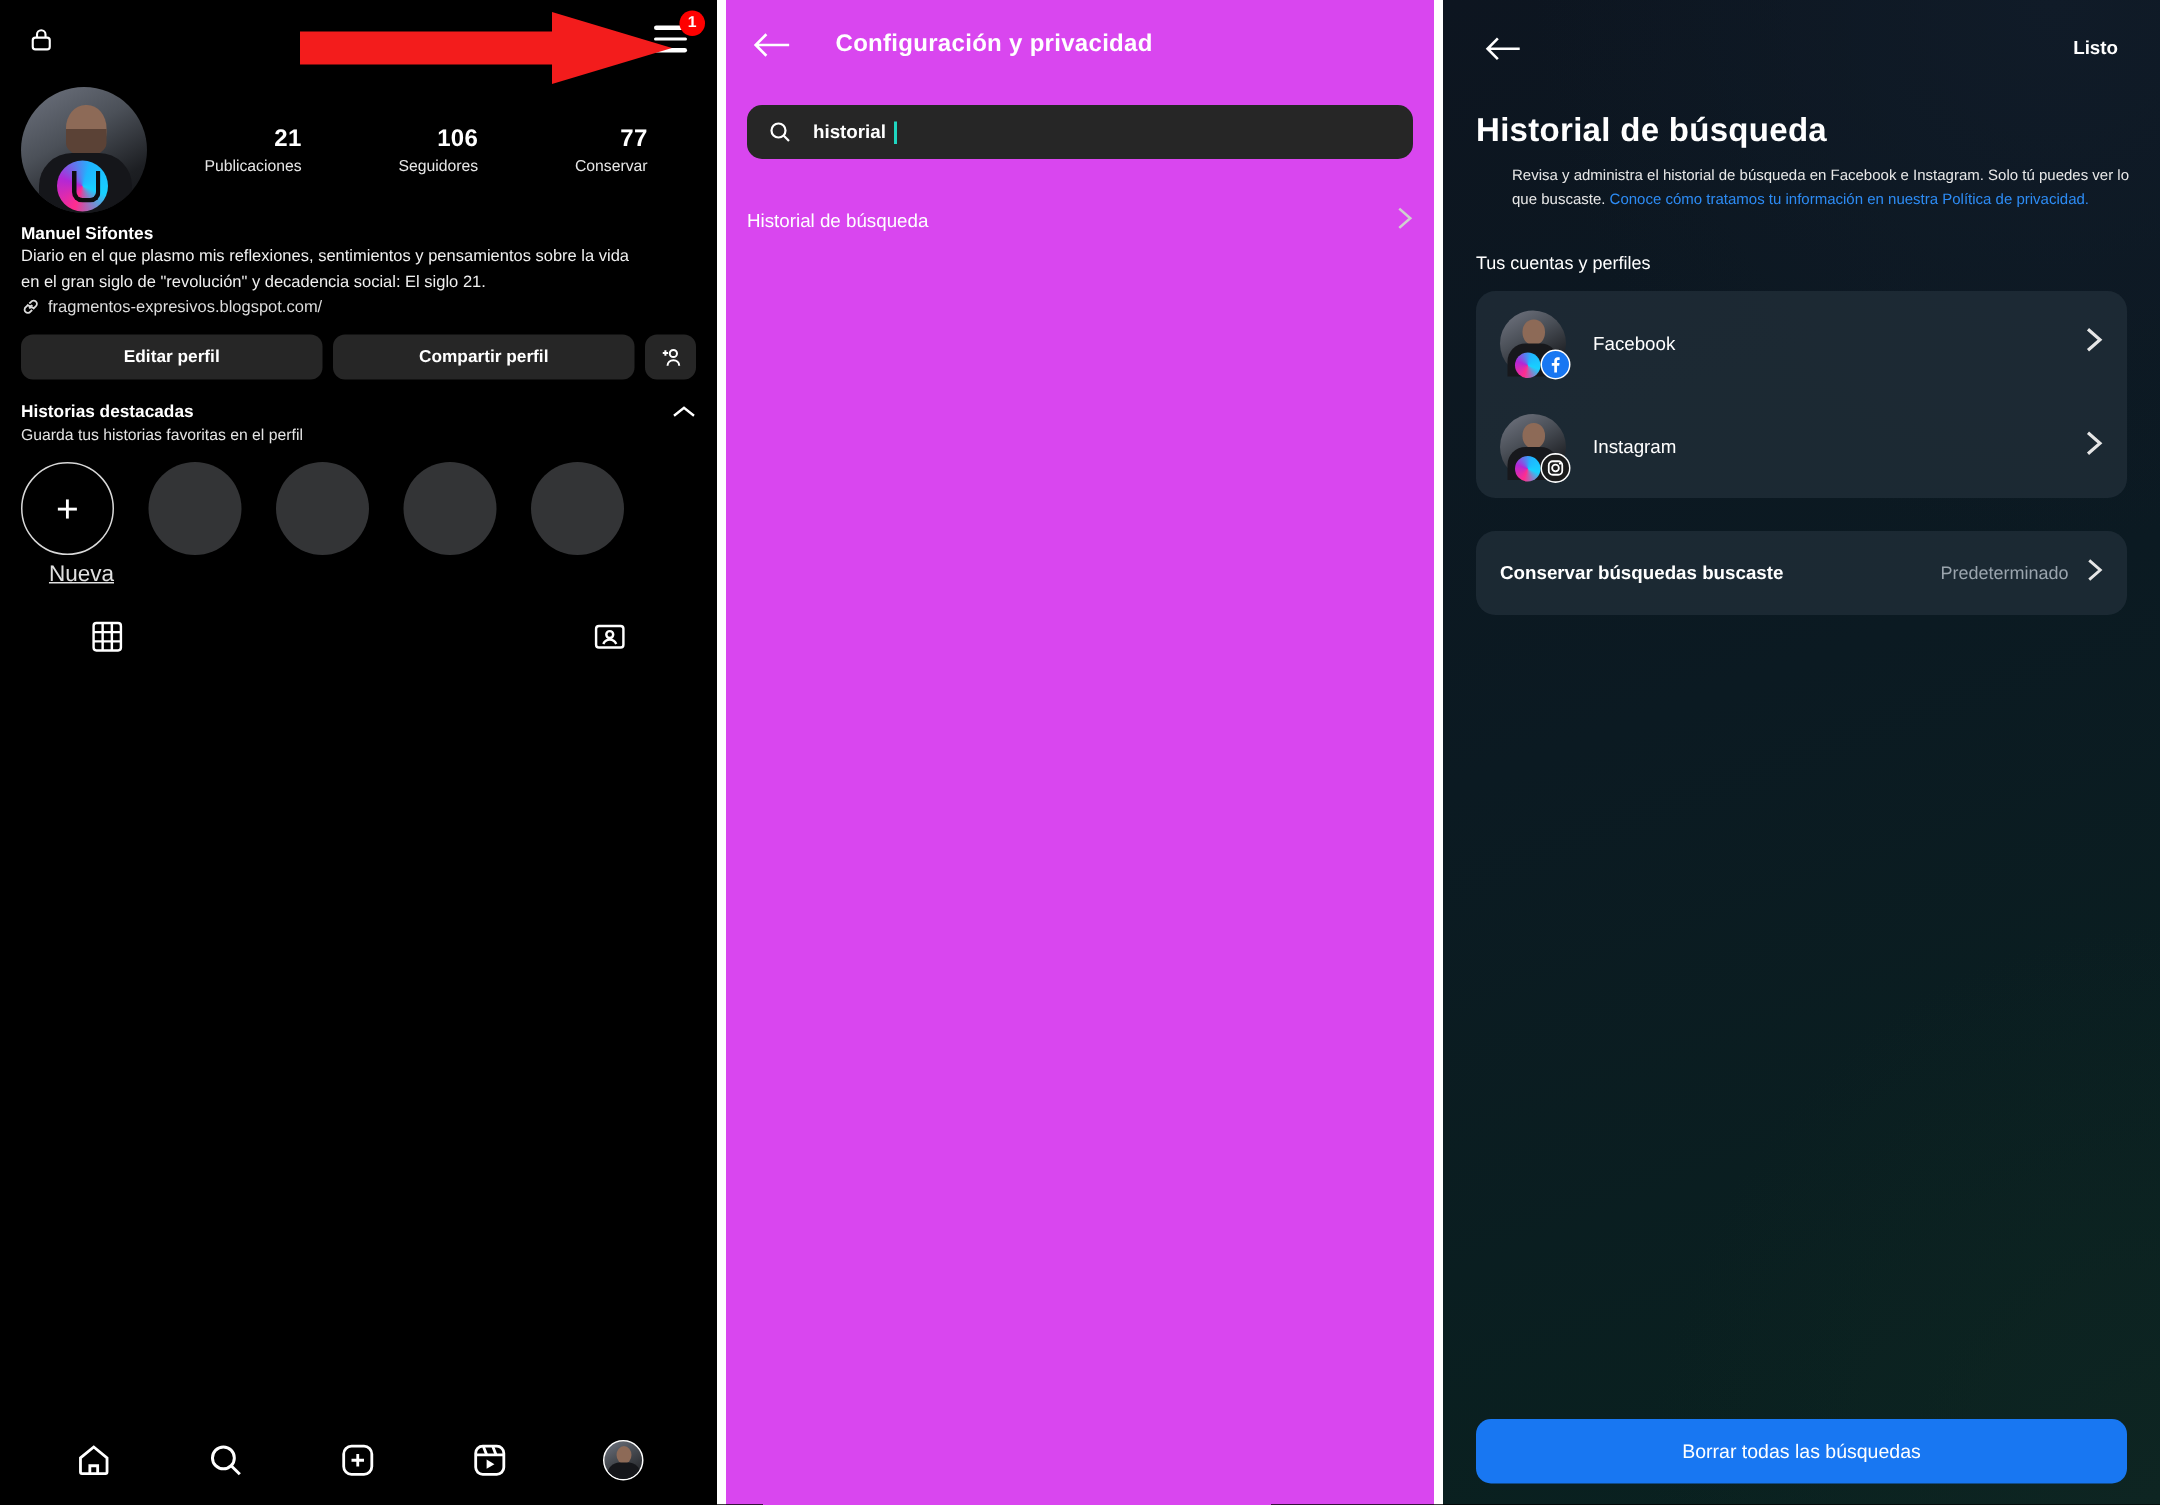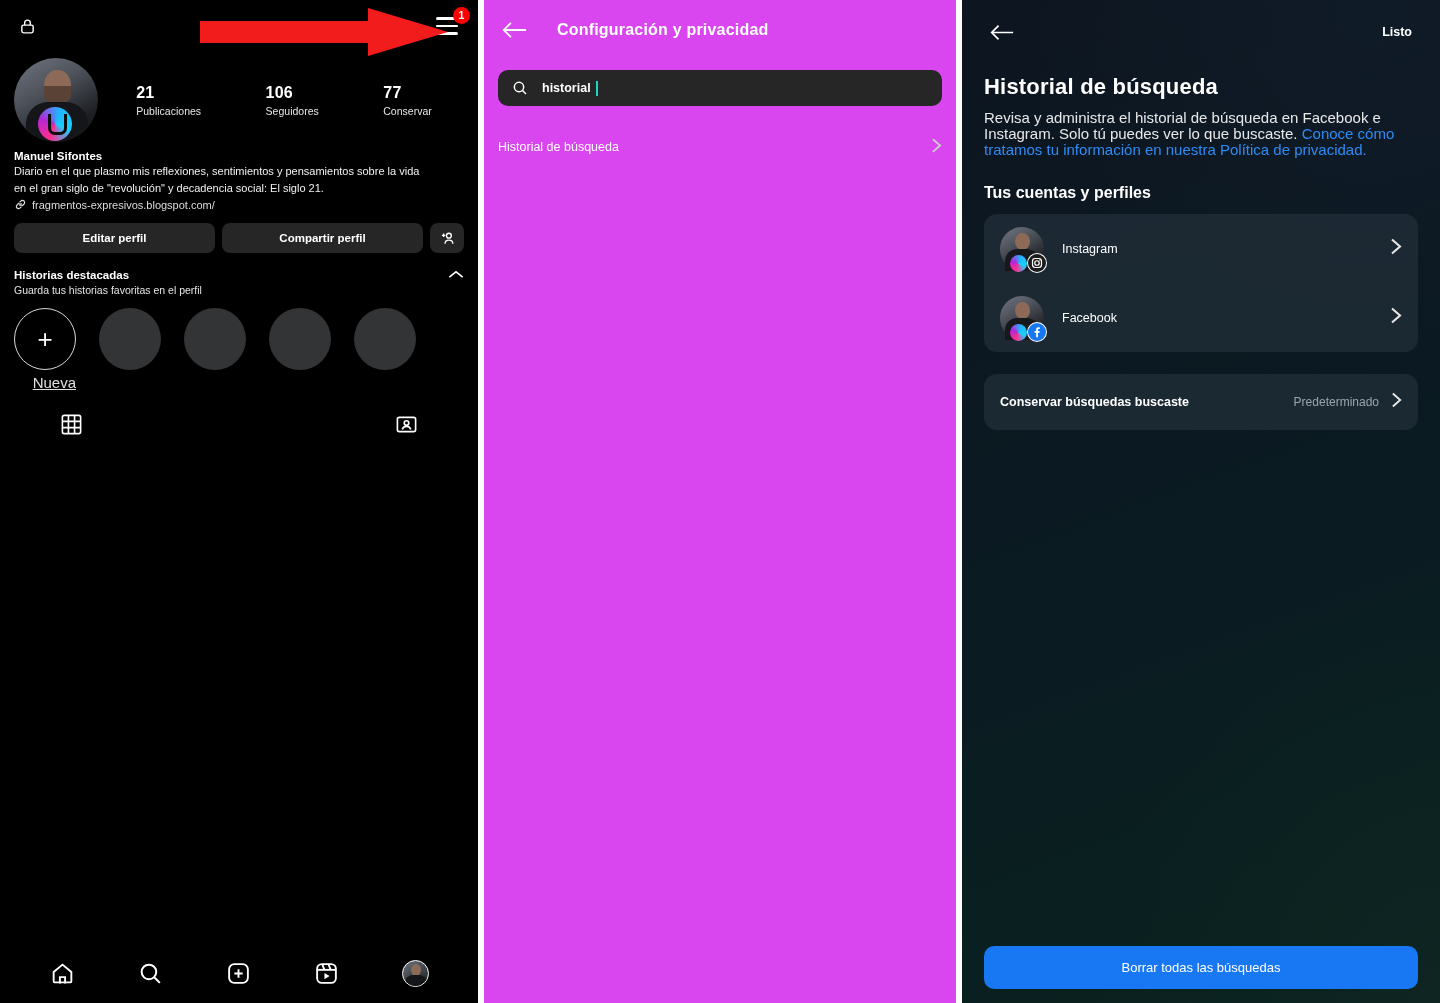--- a/index.html
+++ b/index.html
@@ -50,21 +50,21 @@
   .avatar-big .head { position: absolute; left: 30px; top: 12px; width: 27px; height: 32px; border-radius: 48% 48% 44% 44%; background: #8d6a57; }
   .avatar-big .beard { position: absolute; left: 30px; top: 28px; width: 27px; height: 18px; border-radius: 0 0 48% 48%; background: #5b4236; }
   .avatar-big .body { position: absolute; left: 12px; top: 44px; width: 62px; height: 44px; border-radius: 22px 22px 0 0; background: #15161a; }
   .avatar-big .note {
     position: absolute; left: 24px; bottom: 1px; width: 34px; height: 34px; border-radius: 50%;
     background: conic-gradient(from 200deg, #ff2d8f, #b327d6, #1fb6ff, #17d1ff, #ff2d8f);
   }
   .avatar-big .note:after { content:""; position:absolute; left:10px; top:7px; width:13px; height:18px; border:3px solid #0d0d10; border-radius: 0 0 7px 7px; border-top: none;}
 
   .stats { display: flex; flex: 1; justify-content: space-around; padding-left: 6px; }
-  .stat { text-align: left; }
+  .stat { text-align: right; }
   .stat .num { color: #fff; font-size: 16px; font-weight: bold; letter-spacing: .2px; }
   .stat .lbl { color: #e6e6e6; font-size: 10.5px; margin-top: 3px; }
 
   .p1-bio { padding: 8px 14px 0 14px; }
   .bio-name { color: #fff; font-size: 11.5px; font-weight: bold; }
   .bio-text { color: #f0f0f0; font-size: 11px; line-height: 14.5px; margin-top: 2px; }
   .bio-link { display: flex; align-items: center; gap: 5px; margin-top: 3px; color: #dcdcdc; font-size: 11px; }
 
   .p1-actions { display: flex; gap: 7px; padding: 12px 14px 0 14px; align-items: center; }
   .btn-gray { flex: 1; height: 30px; background: #262626; border-radius: 8px; color: #fff;
@@ -98,23 +98,23 @@
   .p2-search .q { color: #fff; font-size: 12.5px; font-weight: bold; display: flex; align-items: center; }
   .caret { display: inline-block; width: 2px; height: 15px; background: #1fd5c0; margin-left: 5px; }
   .p2-result { display: flex; align-items: center; padding: 0 14px; height: 46px; margin-top: 18px; }
   .p2-result .txt { color: #fff; font-size: 12.5px; }
   .p2-result .ch { margin-left: auto; color: #cfcfcf; font-size: 15px; }
 
   
   .p3-topbar { display: flex; align-items: center; height: 64px; padding: 0 28px; }
   .p3-done { margin-left: auto; color: #fff; font-size: 12.5px; font-weight: bold; }
   .p3-h1 { color: #fff; font-size: 22px; font-weight: bold; padding: 10px 22px 0 22px; letter-spacing: .2px; }
-  .p3-desc { color: #e8e8e8; font-size: 15px; line-height: 16px; padding: 10px 12px 0 22px; }
+  .p3-desc { color: #e8e8e8; font-size: 10px; line-height: 16px; padding: 10px 12px 0 22px; margin-left: 24px; }
   .p3-desc a { color: #2d8cf5; text-decoration: none; }
-  .p3-sec { color: #fff; font-size: 16px; font-weight: bold; padding: 26px 8px 0 22px; }
+  .p3-sec { color: #fff; font-size: 12px; font-weight: normal; padding: 26px 8px 0 22px; }
 
   .card { margin: 12px 22px 0 22px; background: rgba(33,47,58,.75); border-radius: 13px; overflow: hidden; }
   .acct-row { display: flex; align-items: center; height: 69px; padding: 0 16px; }
   .acct-av { width: 44px; height: 44px; border-radius: 50%; position: relative; flex: 0 0 44px;
              background: linear-gradient(150deg, #737783 0%, #4a4f57 40%, #1c1e22 80%); overflow: visible; }
   .acct-av .h { position:absolute; left:15px; top:6px; width:15px; height:17px; border-radius:48%; background:#8d6a57; }
   .acct-av .b { position:absolute; left:5px; top:22px; width:34px; height:22px; border-radius:12px 12px 0 0; background:#17181c; }
   .acct-av .note { position:absolute; left:10px; bottom:-1px; width:17px; height:17px; border-radius:50%;
                    background: conic-gradient(from 200deg, #ff2d8f, #b327d6, #1fb6ff, #17d1ff, #ff2d8f); }
   .acct-badge { position: absolute; right: -3px; bottom: -2px; width: 20px; height: 20px; border-radius: 50%;
@@ -351,55 +351,55 @@
     </div>
 
     <div class="p3-sec">Tus cuentas y perfiles</div>
 
     <div class="card">
       <div class="acct-row">
         <div class="acct-av">
           <span class="h"></span>
             <span class="b"></span>
             <span class="note"></span>
+          <span class="acct-badge badge-fb">
+            <svg width="18" height="18" viewBox="0 0 24 24">
+                <circle cx="12" cy="12" r="12" fill="#1877f2"></circle>
+                <path d="M13.3 19v-6h2l.3-2.4h-2.3V9.1c0-.7.2-1.2 1.2-1.2h1.2V5.7c-.2 0-.9-.1-1.8-.1-1.8 0-3 1.1-3 3.1v1.9H8.7V13h2.2v6z" fill="#fff"></path>
+              </svg>
+          </span>
+        </div>
+        <span class="acct-name">Facebook</span>
+        <span class="acct-ch">
+          <svg width="12" height="19" viewBox="0 0 12 18" fill="none" stroke="#e6e6e6" stroke-width="2.1">
+              <path d="M2 2l8 7-8 7"></path>
+            </svg>
+        </span>
+      </div>
+      <div class="acct-row">
+        <div class="acct-av">
+          <span class="h"></span>
+            <span class="b"></span>
+            <span class="note"></span>
           <span class="acct-badge badge-ig">
             <svg width="18" height="18" viewBox="0 0 24 24">
                 <circle cx="12" cy="12" r="12" fill="#1b1b1b"></circle>
                 <rect x="6" y="6" width="12" height="12" rx="3.6" fill="none" stroke="#fff" stroke-width="1.6"></rect>
                 <circle cx="12" cy="12" r="3" fill="none" stroke="#fff" stroke-width="1.6"></circle>
                 <circle cx="16" cy="8" r="1" fill="#fff"></circle>
               </svg>
           </span>
         </div>
         <span class="acct-name">Instagram</span>
         <span class="acct-ch">
           <svg width="12" height="19" viewBox="0 0 12 18" fill="none" stroke="#e6e6e6" stroke-width="2.1">
               <path d="M2 2l8 7-8 7"></path>
             </svg>
         </span>
       </div>
-      <div class="acct-row">
-        <div class="acct-av">
-          <span class="h"></span>
-            <span class="b"></span>
-            <span class="note"></span>
-          <span class="acct-badge badge-fb">
-            <svg width="18" height="18" viewBox="0 0 24 24">
-                <circle cx="12" cy="12" r="12" fill="#1877f2"></circle>
-                <path d="M13.3 19v-6h2l.3-2.4h-2.3V9.1c0-.7.2-1.2 1.2-1.2h1.2V5.7c-.2 0-.9-.1-1.8-.1-1.8 0-3 1.1-3 3.1v1.9H8.7V13h2.2v6z" fill="#fff"></path>
-              </svg>
-          </span>
-        </div>
-        <span class="acct-name">Facebook</span>
-        <span class="acct-ch">
-          <svg width="12" height="19" viewBox="0 0 12 18" fill="none" stroke="#e6e6e6" stroke-width="2.1">
-              <path d="M2 2l8 7-8 7"></path>
-            </svg>
-        </span>
-      </div>
     </div>
 
     <div class="card" style="margin-top:22px">
       <div class="keep-row">
         <span class="keep-lbl">Conservar búsquedas buscaste</span>
         <span class="keep-val">Predeterminado</span>
         <span class="keep-ch">
           <svg width="11" height="18" viewBox="0 0 12 18" fill="none" stroke="#e6e6e6" stroke-width="2.1">
               <path d="M2 2l8 7-8 7"></path>
             </svg>

